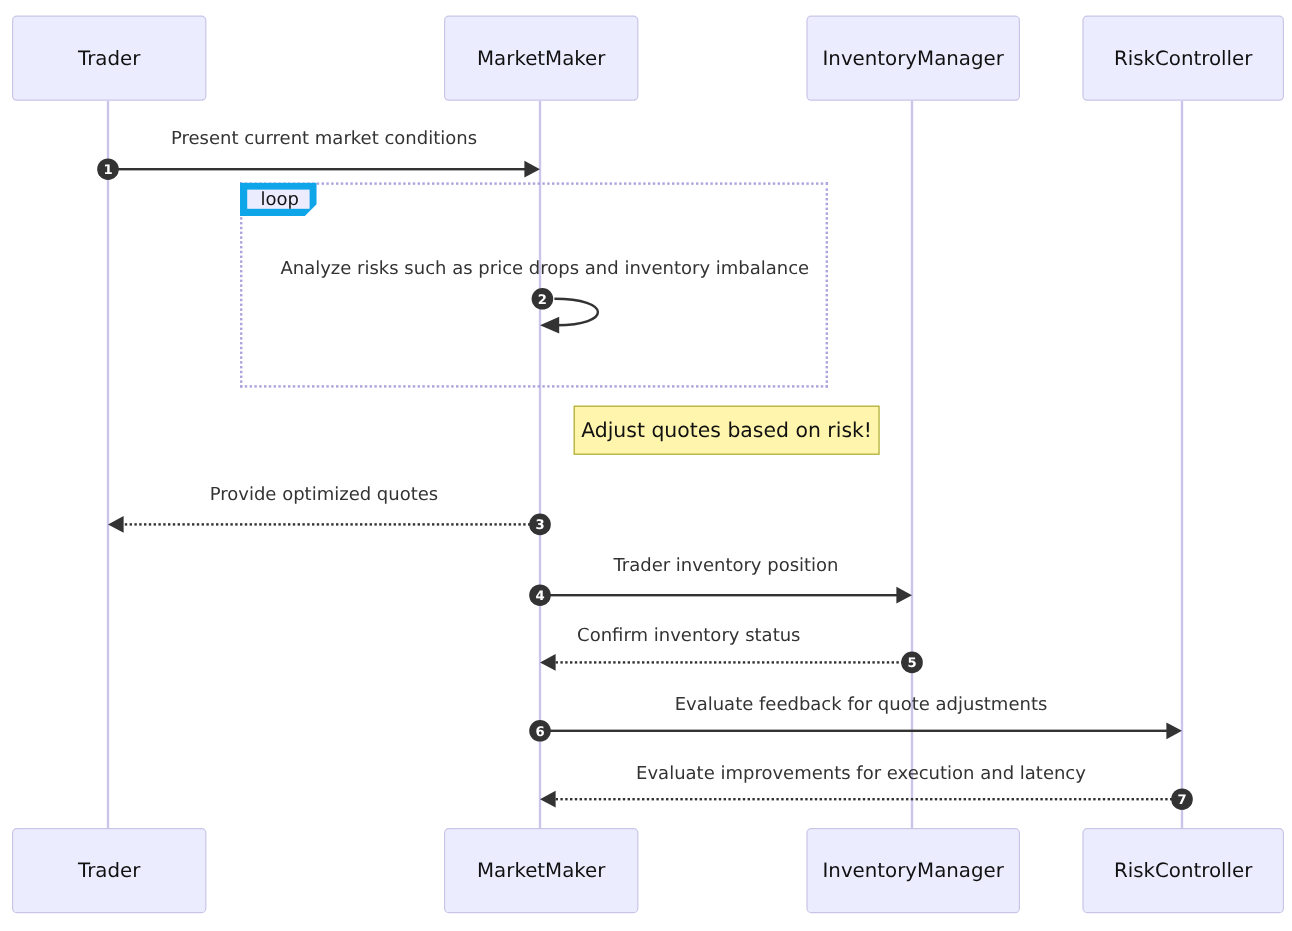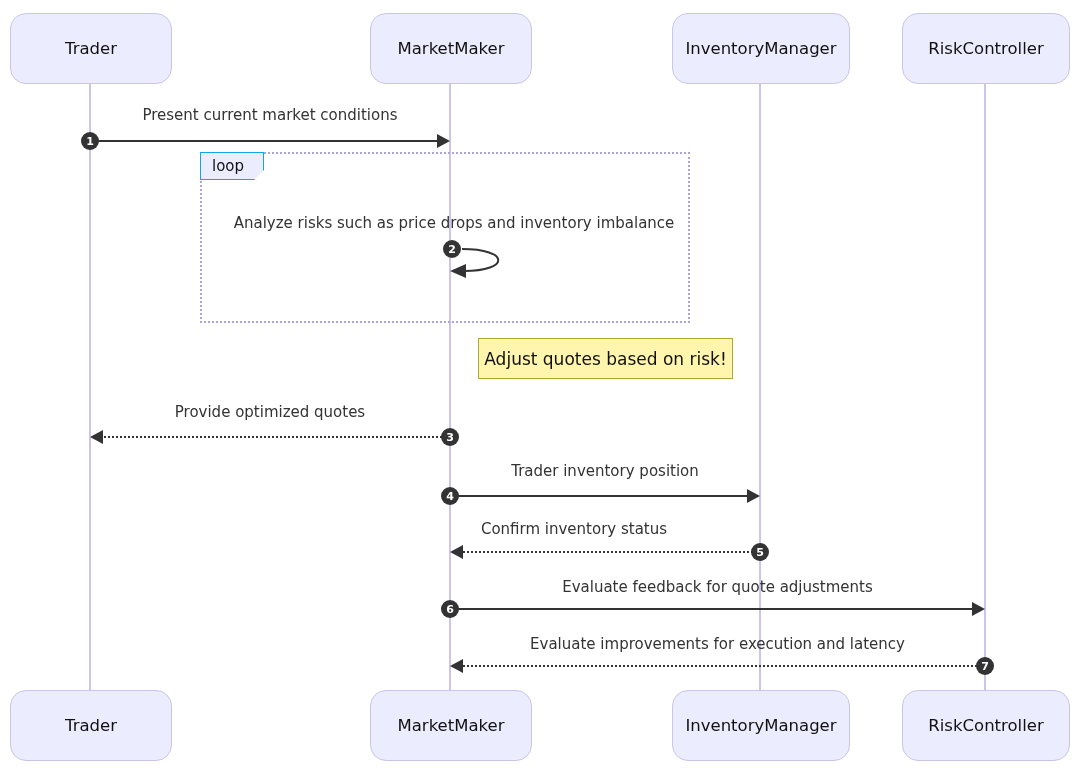--- a/index.html
+++ b/index.html
@@ -11,21 +11,21 @@
     overflow:hidden;
   }
   .lifeline{
     position:absolute;width:2px;top:84px;height:606px;
     background:#CBC5EC;
   }
   .actor{
     position:absolute;height:69px;
     background:#ECECFF;
     border:1px solid #C9C5E8;
-    border-radius:16px;
+    border-radius:4px;
     display:flex;align-items:center;justify-content:center;
     font-size:16.5px;color:#111;
   }
   .msg-text{
     position:absolute;text-align:center;
     font-size:15px;color:#333;white-space:nowrap;
   }
   .line-solid{
     position:absolute;height:0;border-top:2px solid #333;
   }
@@ -49,21 +49,21 @@
     display:flex;align-items:center;justify-content:center;
     z-index:5;
   }
   .loop-box{
     position:absolute;left:200px;top:152px;width:490px;height:171px;
     border:2px dotted #ABA3DE;
     box-sizing:border-box;
   }
   .loop-label{
     position:absolute;left:200px;top:152px;width:64px;height:28px;
-    background:#ECECFF;border:1px solid #0ea5e9;
+    background:#ECECFF;border:6px solid #0ea5e9;
     box-sizing:border-box;
     clip-path:polygon(0 0,100% 0,100% calc(100% - 10px),calc(100% - 10px) 100%,0 100%);
     display:flex;align-items:center;
     padding-left:11px;
     font-size:15px;color:#111;
   }
   .loop-condition{
     position:absolute;left:329px;top:156px;width:300px;
     text-align:center;font-size:16px;color:#111;font-weight:500;
     white-space:nowrap;

